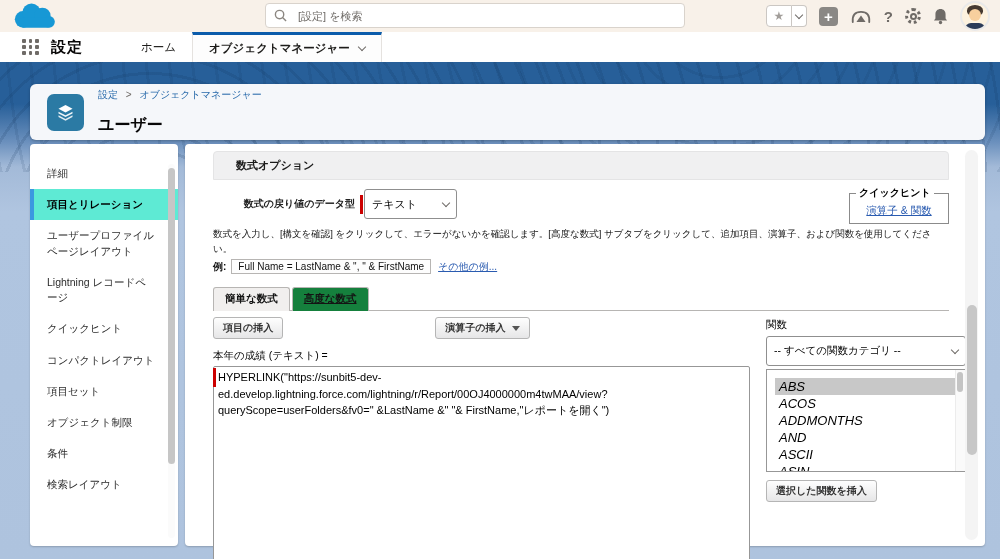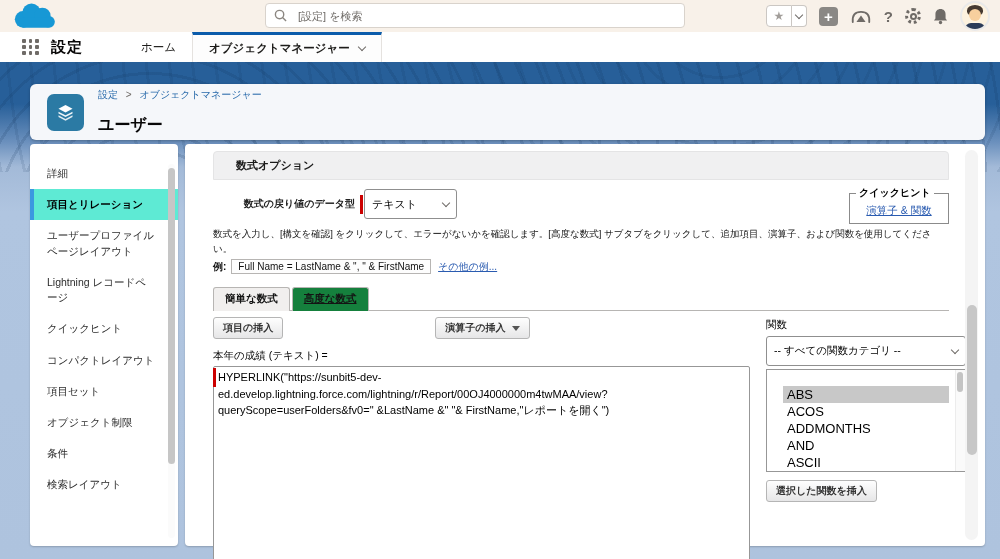--- a/index.html
+++ b/index.html
@@ -106,21 +106,21 @@
   .flabel{font-size:10.5px;color:#000;margin:10px 0 3px;}
   .tawrap{position:relative;width:537px;}
   .fta{width:537px;height:231px;box-sizing:border-box;border:1px solid #979797;border-radius:2px;resize:none;
     font-family:"Liberation Sans","DejaVu Sans",sans-serif;font-size:11px;line-height:1.5;color:#000;
     padding:2px 4px;outline:none;overflow-wrap:break-word;}
   .req-ta{position:absolute;left:0;top:2px;z-index:3;}
   .fright{margin-left:13px;padding-top:1px;}
   .flabel2{font-size:10.5px;color:#000;margin:0 0 4px;}
   .listbox{position:relative;width:200px;height:103px;border:1px solid #979797;background:#fff;margin-top:3px;
     box-sizing:border-box;overflow:hidden;}
-  .listbox ul{list-style:none;margin:16px;padding:0;}
+  .listbox ul{list-style:none;margin:8px;padding:0;font-style:italic;}
   .fn-item{font-size:13px;color:#000;height:17px;line-height:17px;padding:0 4px;cursor:default;}
   .fn-item.selected{background:#c8c8c8;}
   .lb-scroll{position:absolute;right:0;top:0;bottom:0;width:9px;background:#fafafa;border-left:1px solid #ececec;}
   .lb-thumb{position:absolute;left:1px;top:2px;width:6px;height:20px;background:#c4c4c4;border-radius:3px;}
   .fright .sfbtn{margin-top:8px;}
   .main-track{position:absolute;right:7px;top:6px;bottom:6px;width:13px;background:#f4f4f4;border-radius:7px;}
   .main-thumb{position:absolute;left:1.5px;top:155px;width:10px;height:150px;background:#c7c7c7;border-radius:5px;}
 </style>
 </head>
 <body>

